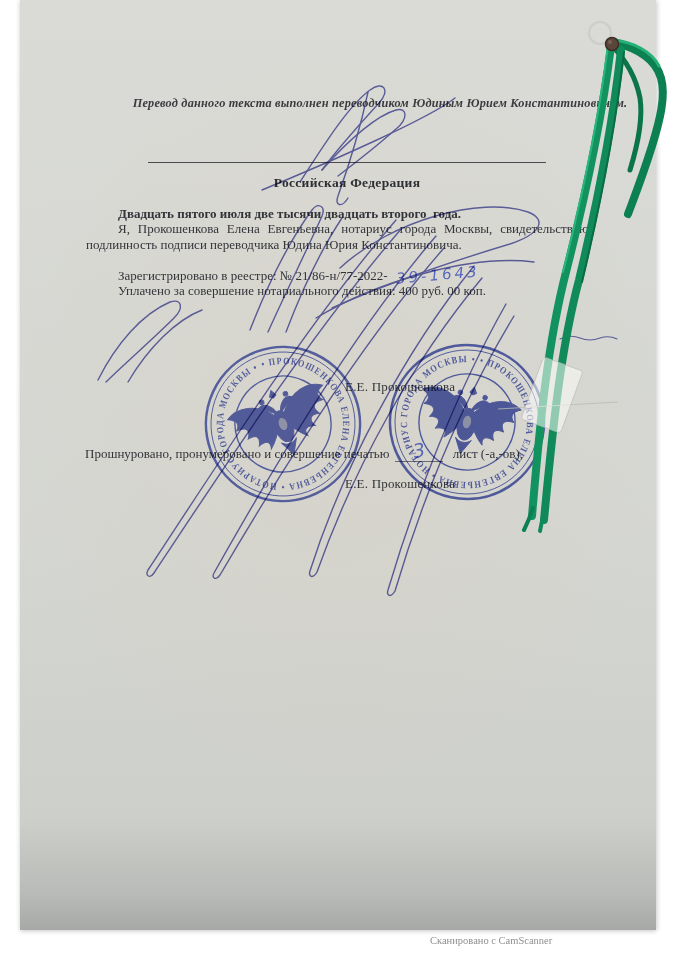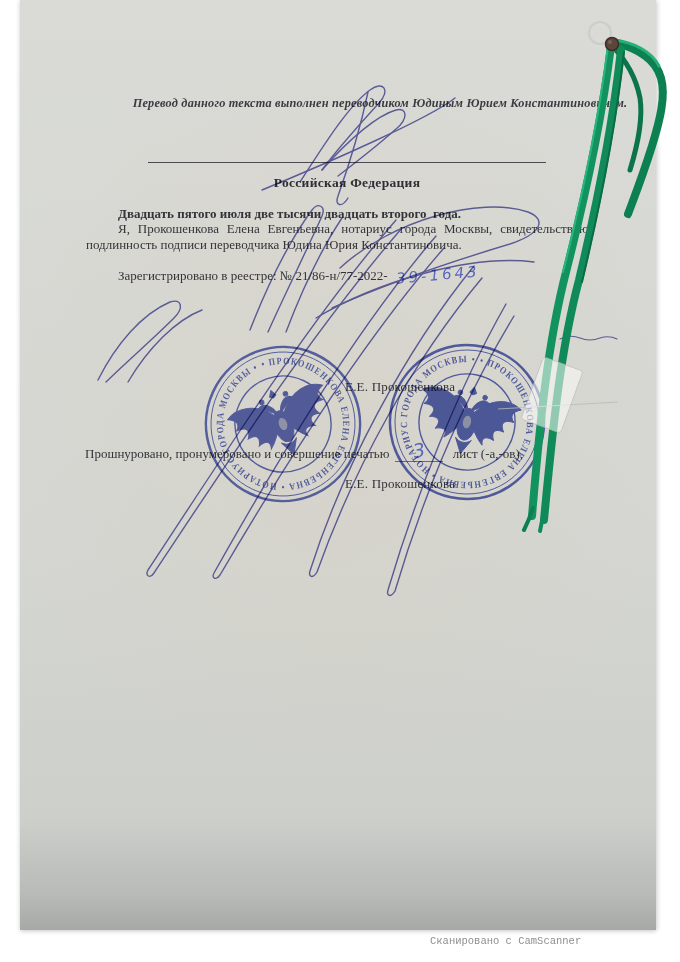--- a/index.html
+++ b/index.html
@@ -45,41 +45,42 @@
     margin:0 6px;vertical-align:bottom;
   }
   .hand3{
     display:inline-block;color:#4b5cb8;font-size:19px;font-style:italic;
     font-family:"DejaVu Sans",sans-serif;transform:rotate(-10deg);line-height:14px;opacity:0.9;
   }
   svg.overlay{position:absolute;left:0;top:0;pointer-events:none;}
   .stamps{mix-blend-mode:multiply;}
   .sigs{mix-blend-mode:multiply;}
   .credit{
-    position:absolute;left:430px;top:935px;font-family:Liberation Mono, monospace;
+    position:absolute;left:430px;top:935px;font-family:Liberation Serif, serif;
     font-size:10.5px;color:#8f8f90;
   }
 </style>
 </head>
 <body>
 
 <div class="paper"></div>
 
 <div class="translator-line">Перевод данного текста выполнен переводчиком Юдиным Юрием Константиновичем.</div>
 
 <div class="sig-rule"></div>
 
 <div class="country-heading">Российская Федерация</div>
 
 <div class="body-block">
   <span class="line b indent">Двадцать пятого июля две тысячи двадцать второго  года.</span>
   <span class="line indent just">Я, Прокошенкова Елена Евгеньевна, нотариус города Москвы, свидетельствую</span>
   <span class="line">подлинность подписи переводчика Юдина Юрия Константиновича.</span>
   <div class="spacer"></div>
   <span class="line indent"><span>Зарегистрировано в реестре: № 21/86-н/77-2022-</span><span class="hand">39-1643</span></span>
+  <span class="line indent">Уплачено за совершение нотариального действия: 400 руб. 00 коп.</span>
 </div>
 
 <div class="notary-name nn1">Е.Е. Прокошенкова</div>
 
 <div class="stitch-line"><span>Прошнуровано, пронумеровано и совершение печатью</span><span class="blank-slot"><span class="hand3">3</span></span><span> лист (-а,-ов),</span></div>
 
 <div class="notary-name nn2">Е.Е. Прокошенкова</div>
 
 <svg class="overlay stamps" width="680" height="962" viewBox="0 0 680 962">
   <defs>

